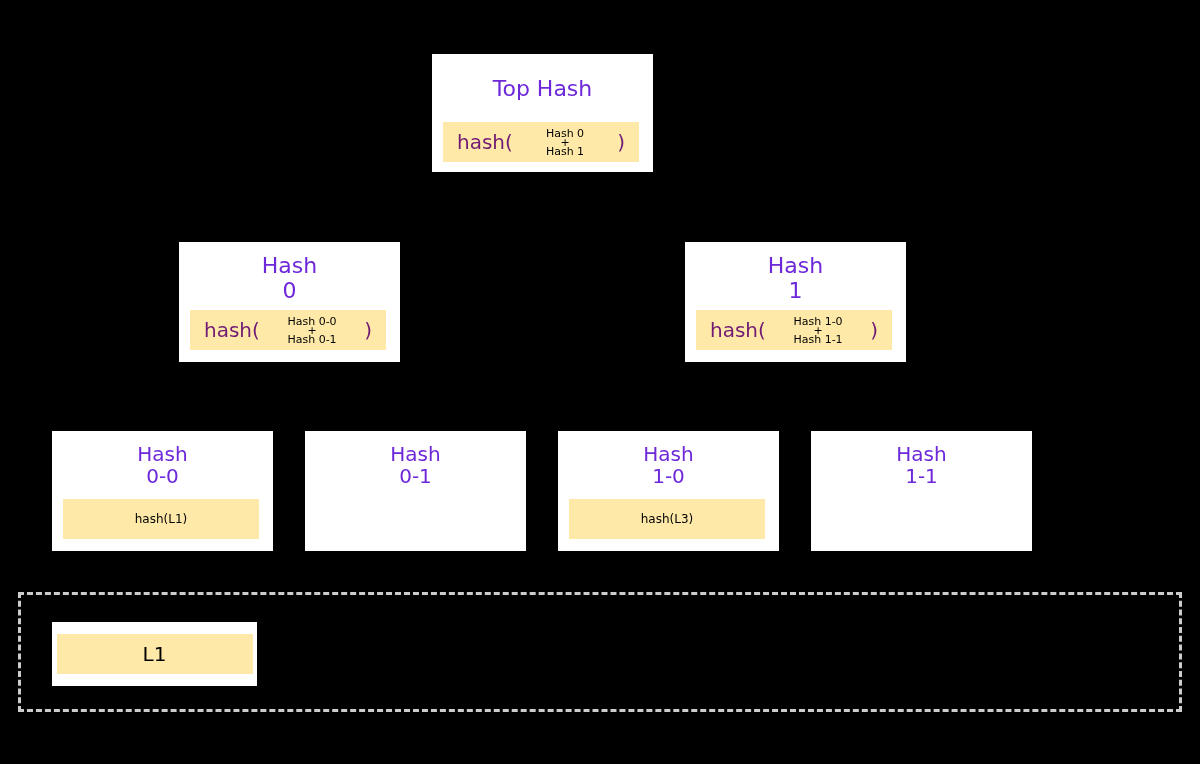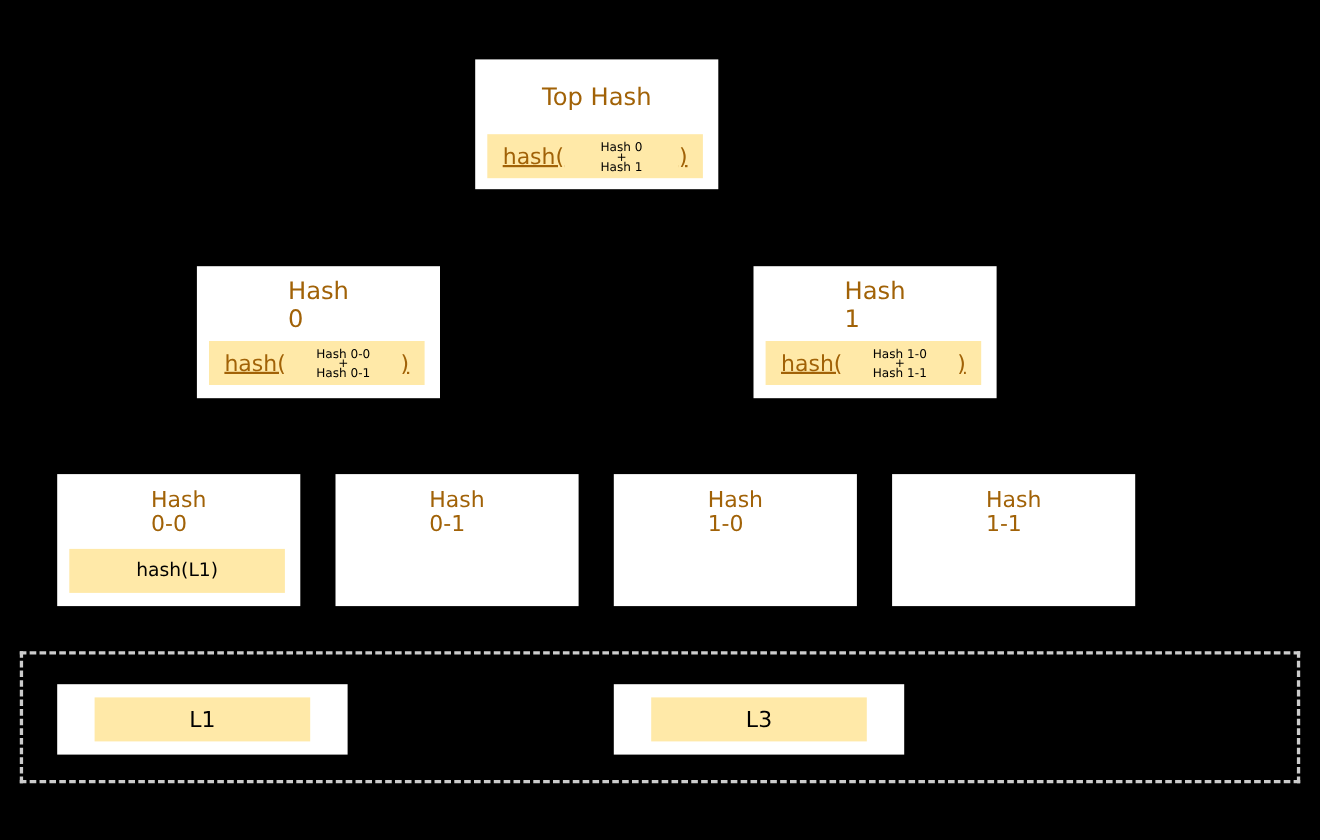--- a/index.html
+++ b/index.html
@@ -19,22 +19,22 @@
   
   .node {
     position: absolute;
     background: #ffffff;
     box-sizing: border-box;
     display: flex;
     flex-direction: column;
     align-items: center;
   }
   .node-title {
-    color: #a16207;
-    text-align: left;
+    color: #6d28d9;
+    text-align: center;
     line-height: 1.12;
     white-space: pre-line;
   }
   
   .chip {
     background: #ffe9a8;
     color: #000000;
     box-sizing: border-box;
     display: flex;
     align-items: center;
@@ -52,22 +52,21 @@
   }
   #top-hash .chip {
     position: absolute;
     left: 11px; top: 68px; width: 196px; height: 40px;
     justify-content: flex-start;
   }
 
   
   .fn-open, .fn-close {
     font-size: 20px;
-    color: #a16207;
-    text-decoration: underline;
+    color: #701a75;
   }
   .fn-open { margin-left: 14px; }
   .fn-args {
     flex: 1;
     display: flex;
     flex-direction: column;
     align-items: center;
     justify-content: center;
     font-size: 11px;
     line-height: 1.0;
@@ -96,26 +95,26 @@
   .leaf-node {
     top: 431px; width: 221px; height: 120px;
   }
   .leaf-node .node-title {
     font-size: 20px;
     margin-top: 12px;
   }
   .leaf-node .chip {
     position: absolute;
     left: 11px; top: 68px; width: 196px; height: 40px;
-    font-size: 17px;
+    font-size: 12px;
   }
 
   
   .data-node {
-    top: 622px; width: 264px; height: 64px;
+    top: 622px; width: 205px; height: 64px;
     justify-content: center;
   }
   .data-node .chip {
     width: 196px; height: 40px;
     font-size: 20px;
   }
 
   
   .col-0 { left: 52px; }
   .col-1 { left: 305px; }
@@ -216,32 +215,30 @@
   </div>
 
   <div class="node leaf-node col-1">
     <div class="node-title">Hash
 0-1</div>
   </div>
 
   <div class="node leaf-node col-2">
     <div class="node-title">Hash
 1-0</div>
+    <div class="chip">hash(L3)</div>
   </div>
 
   <div class="node leaf-node col-3">
     <div class="node-title">Hash
 1-1</div>
   </div>
 
   <div id="data-blocks-group"></div>
 
   <div class="node data-node col-0">
     <div class="chip">L1</div>
   </div>
 
 
-  <div class="node data-node col-2">
-    <div class="chip">L3</div>
-  </div>
 
 
 </div>
 
 </body></html>

